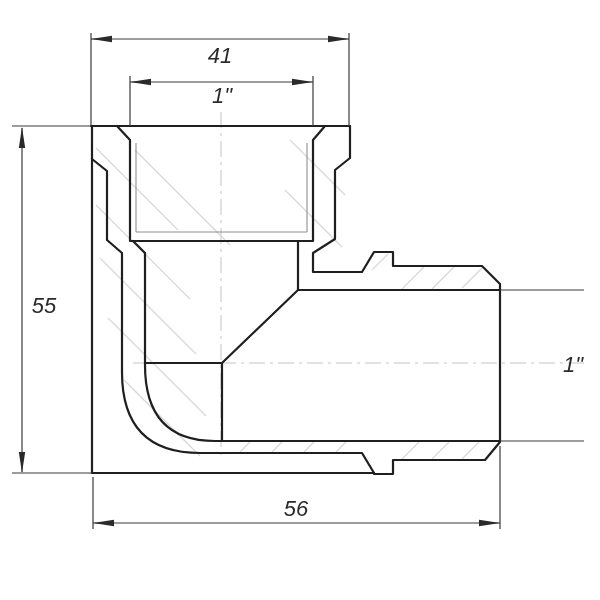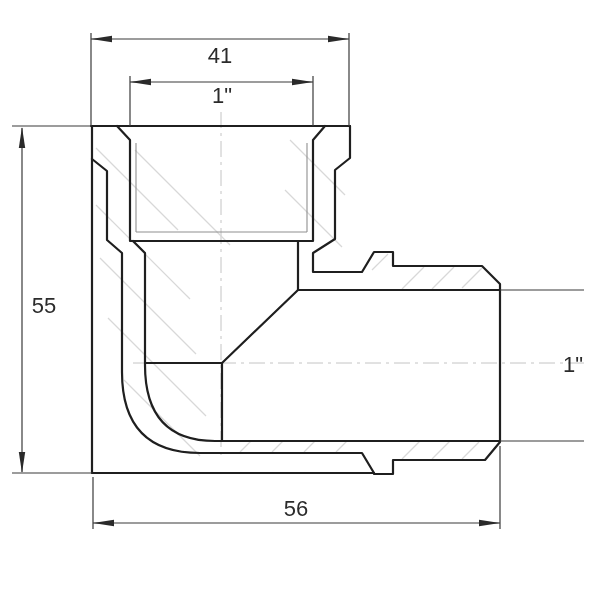--- a/index.html
+++ b/index.html
@@ -1,17 +1,17 @@
 <!DOCTYPE html>
 <html><head>
 <meta charset="utf-8">
 <style>
   html,body{margin:0;padding:0;background:#ffffff;}
   #stage{position:relative;width:584px;height:600px;background:#ffffff;overflow:hidden;
-         font-family:"Liberation Sans", sans-serif;}
+         font-family:"Liberation Sans", sans-serif;font-style:italic;}
   svg{display:block;}
   .body-line{stroke:#1f1f1f;stroke-width:2.2;fill:none;stroke-linejoin:round;stroke-linecap:round;}
   .dim-line{stroke:#3a3a3a;stroke-width:1.2;fill:none;}
   .thin-line{stroke:#8f8f8f;stroke-width:1.1;fill:none;}
   .center-line{stroke:#c4c4c4;stroke-width:1;fill:none;stroke-dasharray:16 5 3 5;}
   .hatch{stroke:#d8d8d8;stroke-width:1.2;fill:none;}
   .arrow{fill:#2a2a2a;stroke:none;}
   .dim-text{font-family:"Liberation Sans", sans-serif;font-size:22px;fill:#2b2b2b;}
 </style>
 </head>

